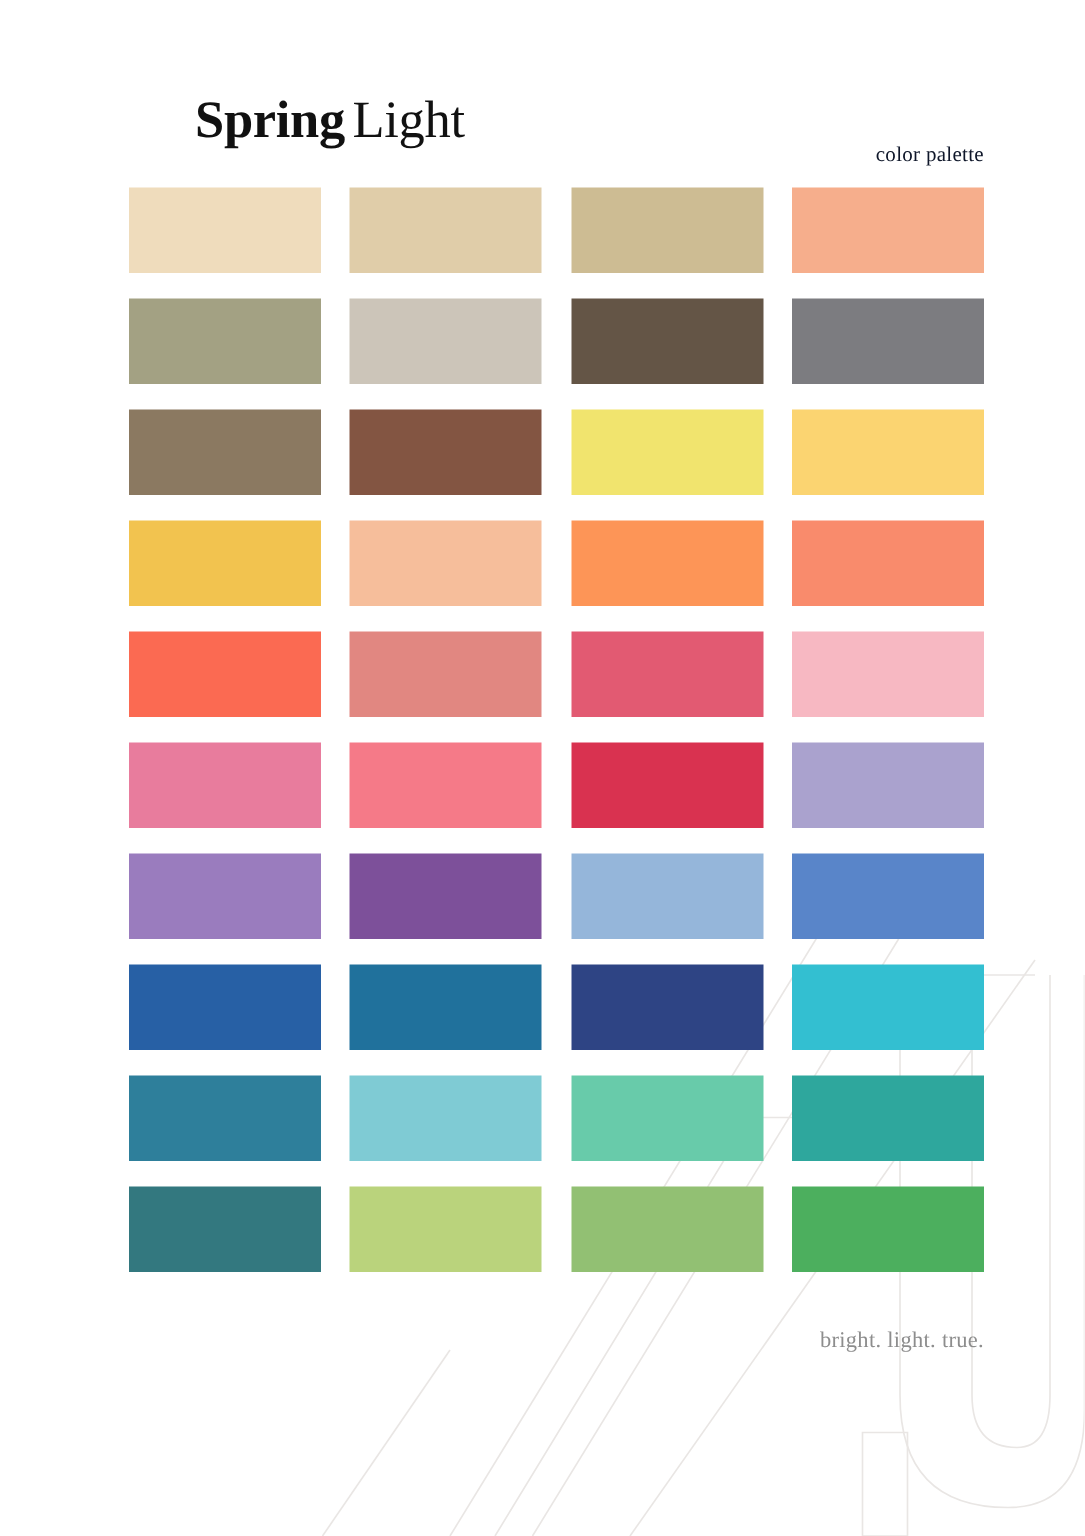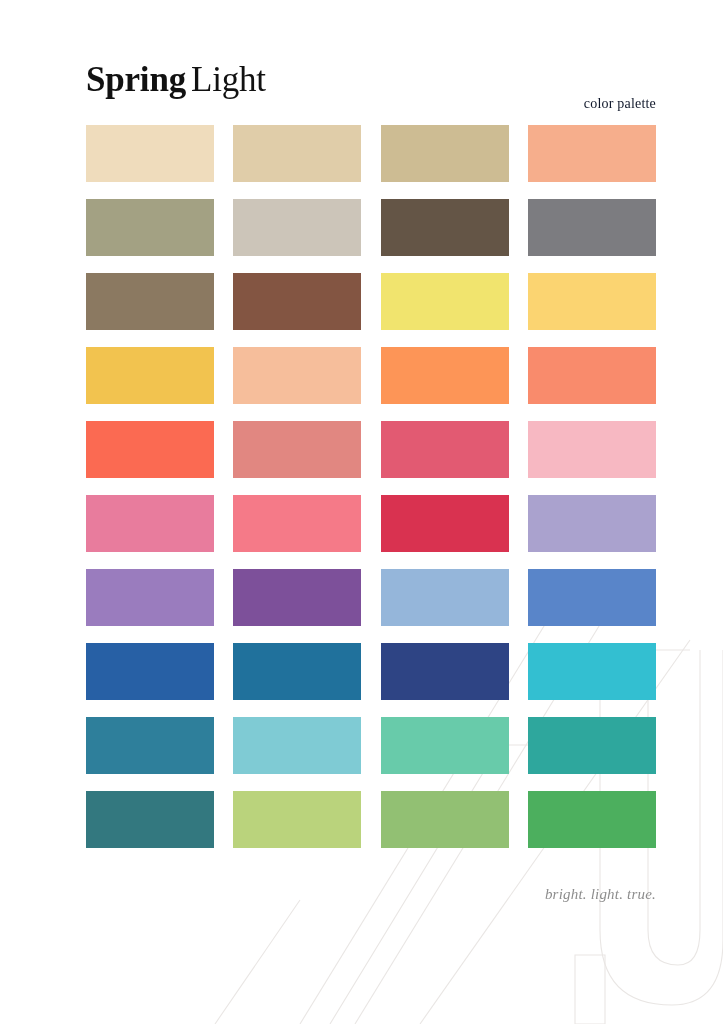--- a/index.html
+++ b/index.html
@@ -49,20 +49,21 @@
     left: 0;
     top: 0;
     font-size: 35px;
     line-height: 44px;
     color: #111111;
     white-space: nowrap;
     letter-spacing: -0.2px;
   }
   #title .t-bold {
     font-weight: 700;
+    margin-left: 44px;
   }
   #title .t-light {
     font-weight: 400;
     margin-left: 5px;
   }
   #header-kicker {
     position: absolute;
     right: 0;
     top: 37px;
     font-size: 14px;
@@ -118,21 +119,20 @@
   }
   #tagline {
     position: absolute;
     right: 0;
     top: 8px;
     font-size: 15px;
     line-height: 20px;
     color: #8d8d8d;
     letter-spacing: 0.2px;
     white-space: nowrap;
-    font-style: italic;
   }
 </style>
 </head>
 <body>
 
 <svg id="watermark" viewBox="0 0 723 1024" xmlns="http://www.w3.org/2000/svg" aria-hidden="true">
   <g fill="none" stroke="#e9e6e4" stroke-width="1.1">
     <path d="M 300 1024 L 560 600"></path>
     <path d="M 355 1024 L 615 600"></path>
     <path d="M 330 1024 L 500 745 L 560 745"></path>

